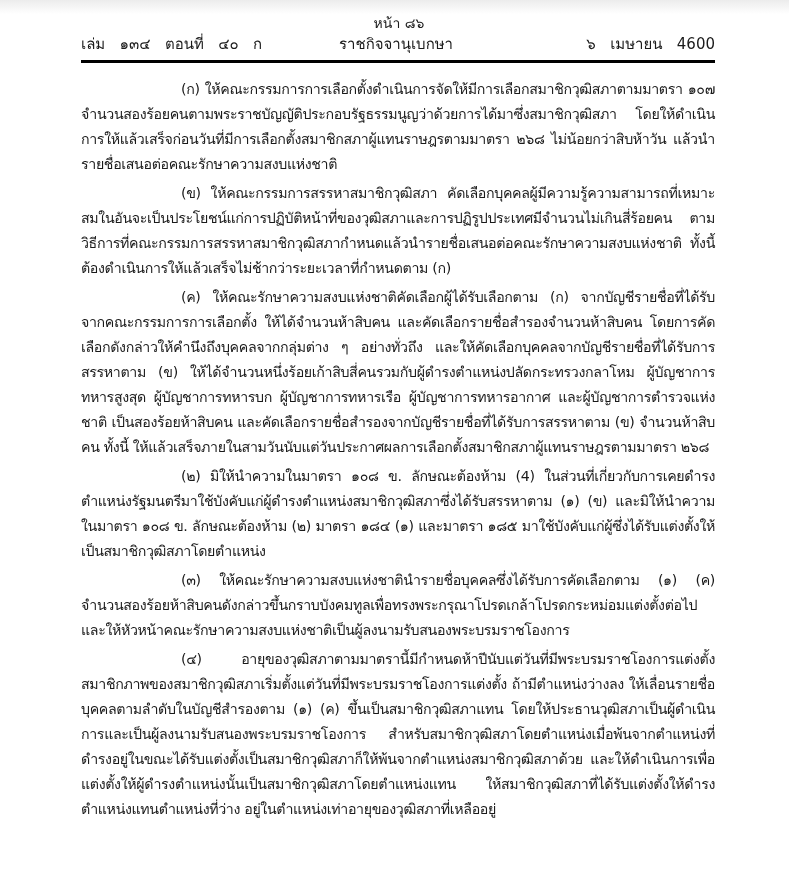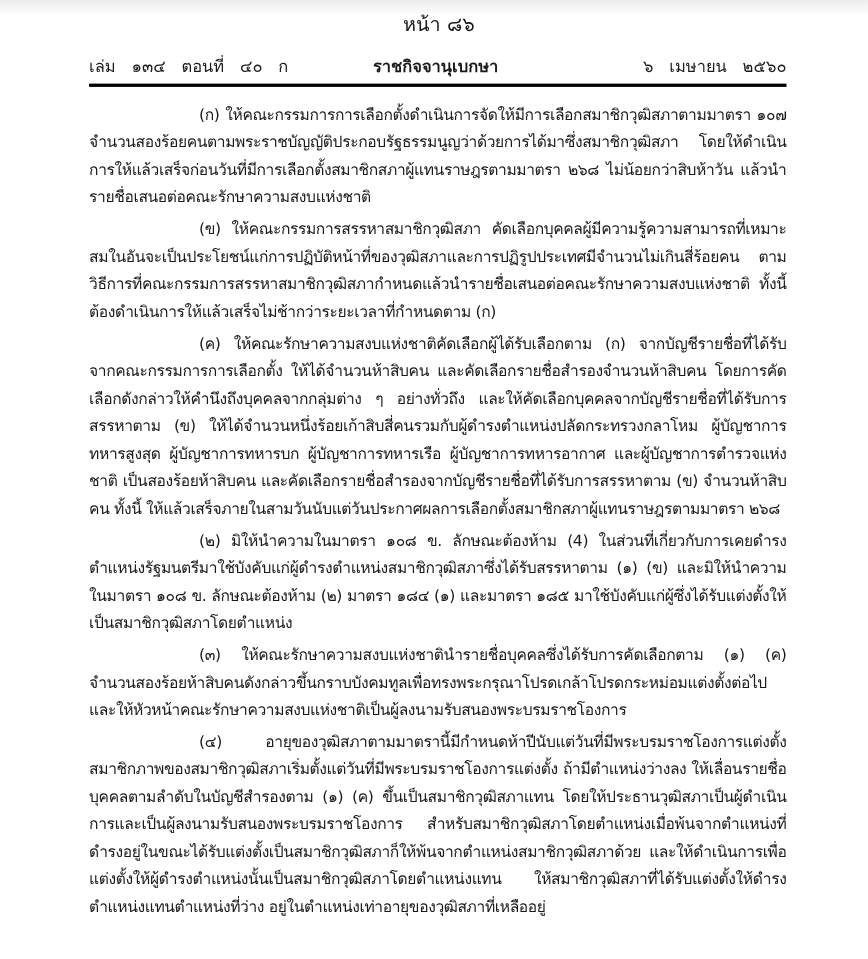--- a/index.html
+++ b/index.html
@@ -14,35 +14,34 @@
     }
     .top-shade {
       position: absolute; left: 0; top: 0; width: 789px; height: 14px;
       background: linear-gradient(#ececec, #ffffff);
     }
     .page {
       position: absolute; left: 81px; top: 14px; width: 634px;
     }
     .page-number {
       text-align: center;
-      font-size: 18px;
+      font-size: 14px;
       line-height: 18px;
       height: 18px;
       padding-left: 2px;
     }
     .header-row {
       position: relative;
       height: 24px;
       font-size: 15px;
       line-height: 24px;
-      margin-top: 16px;
     }
     .header-row span { position: absolute; top: 0; white-space: pre; }
     .hdr-left { left: 0; }
-    .hdr-center { left: 258px; font-weight: bold; }
+    .hdr-center { left: 258px; }
     .hdr-right { right: 0; }
     .rule {
       height: 3px; background: #000; margin-top: 4px;
     }
     .body-text {
       margin-top: 14px;
       font-size: 14.2px;
       line-height: 25px;
       text-align: justify;
       letter-spacing: -0.35px;
@@ -53,21 +52,21 @@
 </head>
 <body>
 
 <div class="top-shade"></div>
 
 <div class="page">
   <div class="page-number">หน้า   ๘๖</div>
   <div class="header-row">
     <span class="hdr-left">เล่ม   ๑๓๔   ตอนที่   ๔๐   ก</span>
     <span class="hdr-center">ราชกิจจานุเบกษา</span>
-    <span class="hdr-right">๖   เมษายน   ๒๕๖๐</span>
+    <span class="hdr-right">๖   เมษายน   4600</span>
   </div>
   <div class="rule"></div>
 
   <div class="body-text">
     <p class="para">(ก)  ให้คณะกรรมการการเลือกตั้งดำเนินการจัดให้มีการเลือกสมาชิกวุฒิสภาตามมาตรา ๑๐๗ จำนวนสองร้อยคนตามพระราชบัญญัติประกอบรัฐธรรมนูญว่าด้วยการได้มาซึ่งสมาชิกวุฒิสภา  โดยให้ดำเนินการให้แล้วเสร็จก่อนวันที่มีการเลือกตั้งสมาชิกสภาผู้แทนราษฎรตามมาตรา ๒๖๘ ไม่น้อยกว่าสิบห้าวัน แล้วนำรายชื่อเสนอต่อคณะรักษาความสงบแห่งชาติ</p>
     <p class="para">(ข)  ให้คณะกรรมการสรรหาสมาชิกวุฒิสภา  คัดเลือกบุคคลผู้มีความรู้ความสามารถที่เหมาะสมในอันจะเป็นประโยชน์แก่การปฏิบัติหน้าที่ของวุฒิสภาและการปฏิรูปประเทศมีจำนวนไม่เกินสี่ร้อยคน  ตามวิธีการที่คณะกรรมการสรรหาสมาชิกวุฒิสภากำหนดแล้วนำรายชื่อเสนอต่อคณะรักษาความสงบแห่งชาติ  ทั้งนี้  ต้องดำเนินการให้แล้วเสร็จไม่ช้ากว่าระยะเวลาที่กำหนดตาม (ก)</p>
     <p class="para">(ค)  ให้คณะรักษาความสงบแห่งชาติคัดเลือกผู้ได้รับเลือกตาม  (ก)  จากบัญชีรายชื่อที่ได้รับจากคณะกรรมการการเลือกตั้ง  ให้ได้จำนวนห้าสิบคน  และคัดเลือกรายชื่อสำรองจำนวนห้าสิบคน โดยการคัดเลือกดังกล่าวให้คำนึงถึงบุคคลจากกลุ่มต่าง ๆ  อย่างทั่วถึง  และให้คัดเลือกบุคคลจากบัญชีรายชื่อที่ได้รับการสรรหาตาม  (ข)  ให้ได้จำนวนหนึ่งร้อยเก้าสิบสี่คนรวมกับผู้ดำรงตำแหน่งปลัดกระทรวงกลาโหม ผู้บัญชาการทหารสูงสุด  ผู้บัญชาการทหารบก  ผู้บัญชาการทหารเรือ  ผู้บัญชาการทหารอากาศ  และผู้บัญชาการตำรวจแห่งชาติ  เป็นสองร้อยห้าสิบคน  และคัดเลือกรายชื่อสำรองจากบัญชีรายชื่อที่ได้รับการสรรหาตาม  (ข) จำนวนห้าสิบคน  ทั้งนี้  ให้แล้วเสร็จภายในสามวันนับแต่วันประกาศผลการเลือกตั้งสมาชิกสภาผู้แทนราษฎรตามมาตรา  ๒๖๘</p>
     <p class="para">(๒)  มิให้นำความในมาตรา  ๑๐๘  ข.  ลักษณะต้องห้าม  (4)  ในส่วนที่เกี่ยวกับการเคยดำรงตำแหน่งรัฐมนตรีมาใช้บังคับแก่ผู้ดำรงตำแหน่งสมาชิกวุฒิสภาซึ่งได้รับสรรหาตาม  (๑)  (ข)  และมิให้นำความในมาตรา  ๑๐๘  ข.  ลักษณะต้องห้าม  (๒)  มาตรา  ๑๘๔  (๑)  และมาตรา  ๑๘๕  มาใช้บังคับแก่ผู้ซึ่งได้รับแต่งตั้งให้เป็นสมาชิกวุฒิสภาโดยตำแหน่ง</p>
     <p class="para">(๓)  ให้คณะรักษาความสงบแห่งชาตินำรายชื่อบุคคลซึ่งได้รับการคัดเลือกตาม  (๑)  (ค) จำนวนสองร้อยห้าสิบคนดังกล่าวขึ้นกราบบังคมทูลเพื่อทรงพระกรุณาโปรดเกล้าโปรดกระหม่อมแต่งตั้งต่อไป และให้หัวหน้าคณะรักษาความสงบแห่งชาติเป็นผู้ลงนามรับสนองพระบรมราชโองการ</p>
     <p class="para tight">(๔)  อายุของวุฒิสภาตามมาตรานี้มีกำหนดห้าปีนับแต่วันที่มีพระบรมราชโองการแต่งตั้งสมาชิกภาพของสมาชิกวุฒิสภาเริ่มตั้งแต่วันที่มีพระบรมราชโองการแต่งตั้ง  ถ้ามีตำแหน่งว่างลง  ให้เลื่อนรายชื่อบุคคลตามลำดับในบัญชีสำรองตาม  (๑)  (ค)  ขึ้นเป็นสมาชิกวุฒิสภาแทน  โดยให้ประธานวุฒิสภาเป็นผู้ดำเนินการและเป็นผู้ลงนามรับสนองพระบรมราชโองการ  สำหรับสมาชิกวุฒิสภาโดยตำแหน่งเมื่อพ้นจากตำแหน่งที่ดำรงอยู่ในขณะได้รับแต่งตั้งเป็นสมาชิกวุฒิสภาก็ให้พ้นจากตำแหน่งสมาชิกวุฒิสภาด้วย และให้ดำเนินการเพื่อแต่งตั้งให้ผู้ดำรงตำแหน่งนั้นเป็นสมาชิกวุฒิสภาโดยตำแหน่งแทน  ให้สมาชิกวุฒิสภาที่ได้รับแต่งตั้งให้ดำรงตำแหน่งแทนตำแหน่งที่ว่าง  อยู่ในตำแหน่งเท่าอายุของวุฒิสภาที่เหลืออยู่</p>

